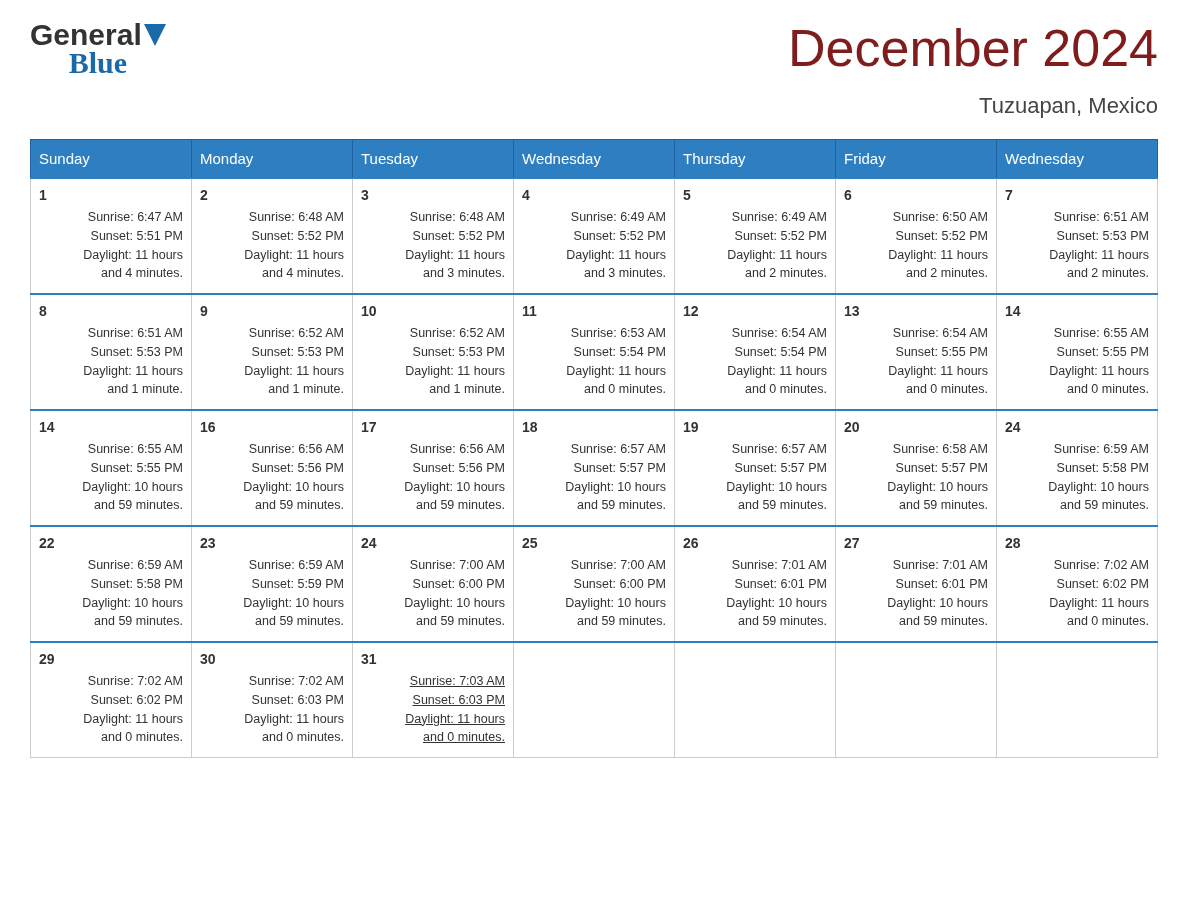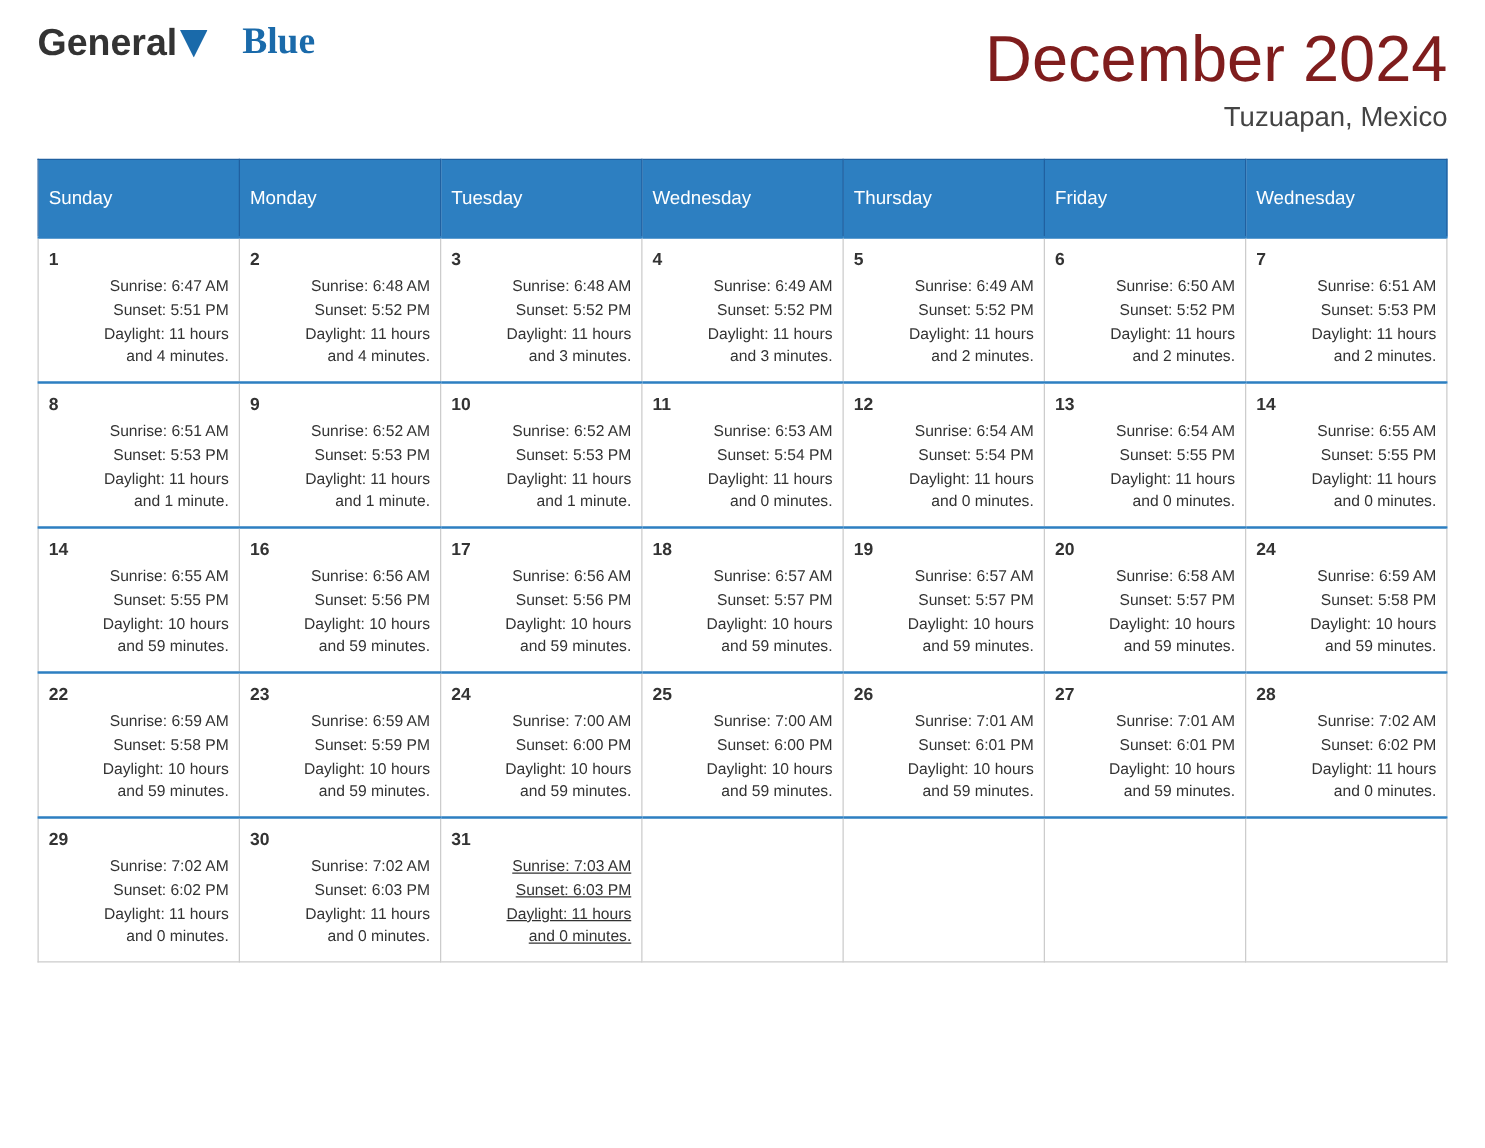--- a/index.html
+++ b/index.html
@@ -11,47 +11,46 @@
       padding: 20px 30px;
     }
     .header {
       display: flex;
       justify-content: space-between;
       align-items: flex-start;
       margin-bottom: 20px;
     }
     .logo {
       display: flex;
-      flex-direction: row;
-      align-items: flex-start;
-      gap: 28px;
+      flex-direction: column;
+      align-items: center;
     }
     .title-block {
       text-align: right;
     }
     .month-year {
       font-size: 52px;
       font-weight: normal;
       color: #7f1d1d;
       line-height: 1.1;
     }
     .location {
       font-size: 22px;
       color: #444;
-      margin-top: 4px;
+      margin-top: 16px;
     }
     table {
       width: 100%;
       border-collapse: collapse;
       font-size: 13px;
     }
     thead tr th {
       background-color: #2d7fc1;
       color: #fff;
-      padding: 22px 8px;
+      padding: 10px 8px;
       text-align: left;
       font-size: 15px;
       font-weight: normal;
       border: 1px solid #2060a0;
     }
     tbody tr td {
       vertical-align: top;
       padding: 6px 8px 10px 8px;
       border: 1px solid #ccc;
       border-top: 2px solid #2d7fc1;

